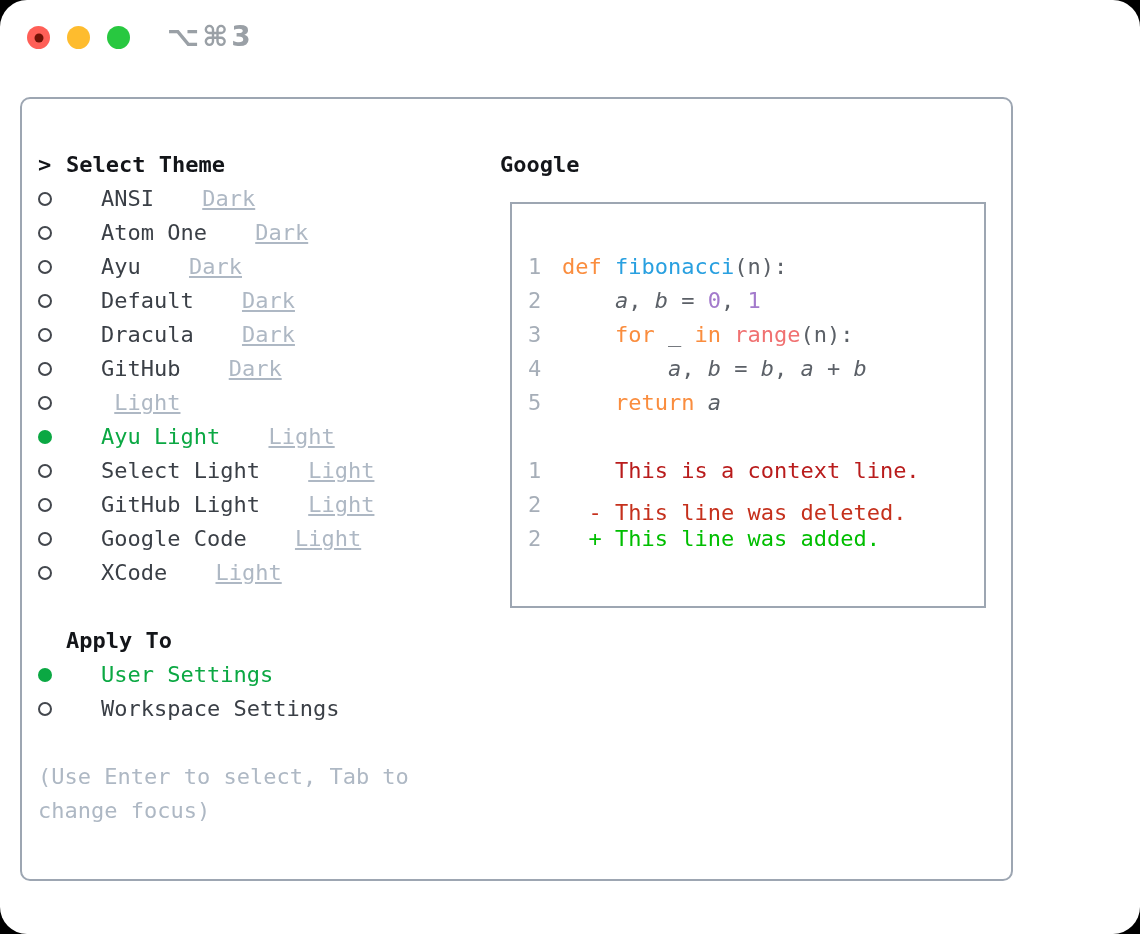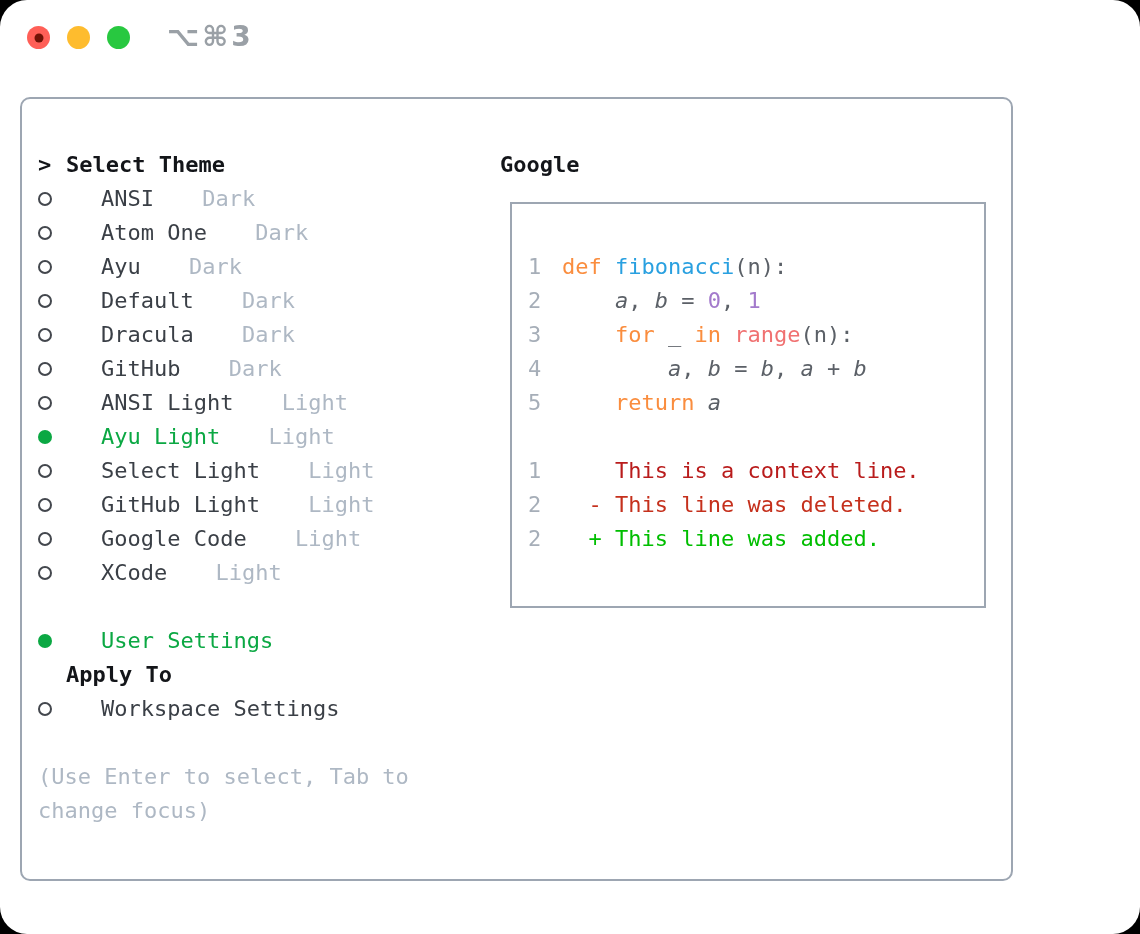--- a/index.html
+++ b/index.html
@@ -23,21 +23,21 @@
   
   .menu{position:absolute;left:16px;top:49px;width:430px;font-size:22px;}
   .row{display:flex;align-items:center;height:34px;white-space:pre;}
   .bullet{width:28px;flex:0 0 28px;display:flex;align-items:center;}
   .prompt{font-weight:bold;color:var(--heading);font-size:22px;line-height:34px;}
   .circle{width:14px;height:14px;border-radius:50%;border:2px solid var(--circle);display:inline-block;}
   .circle.sel{border:none;background:var(--green);}
   .hd{font-weight:bold;color:var(--heading);line-height:34px;}
   .item{color:var(--item);line-height:34px;margin-left:35px;}
   .item.sel{color:var(--green);}
-  .muted{color:var(--muted);line-height:34px;}
+  .muted{color:var(--muted);line-height:34px;text-decoration:underline;}
   .hint{width:424px;color:var(--hintc);font-size:22px;line-height:34px;white-space:normal;}
   
   .preview-title{position:absolute;left:478px;top:49px;height:34px;line-height:34px;
     font-size:22px;font-weight:bold;color:var(--heading);}
   .preview-box{position:absolute;left:488px;top:103px;width:476px;height:406px;border:2px solid var(--border);background:#fff;}
   .plines{position:absolute;left:16px;top:46px;}
   .pline{display:flex;height:34px;font-size:22px;line-height:34px;white-space:pre;}
   .gutter{width:14px;flex:0 0 14px;margin-right:20px;}
   .ptext{white-space:pre;}
   .itok{font-style:italic;}
@@ -60,42 +60,42 @@
 
   <div class="content-box">
     <div class="menu" id="menu">
         <div class="row"><span class="bullet"><span class="prompt">&gt;</span></span><span class="hd">Select Theme</span></div>
         <div class="row"><span class="bullet"><span class="circle"></span></span><span class="item">ANSI</span><span class="item"> </span><span class="muted">Dark</span></div>
         <div class="row"><span class="bullet"><span class="circle"></span></span><span class="item">Atom One</span><span class="item"> </span><span class="muted">Dark</span></div>
         <div class="row"><span class="bullet"><span class="circle"></span></span><span class="item">Ayu</span><span class="item"> </span><span class="muted">Dark</span></div>
         <div class="row"><span class="bullet"><span class="circle"></span></span><span class="item">Default</span><span class="item"> </span><span class="muted">Dark</span></div>
         <div class="row"><span class="bullet"><span class="circle"></span></span><span class="item">Dracula</span><span class="item"> </span><span class="muted">Dark</span></div>
         <div class="row"><span class="bullet"><span class="circle"></span></span><span class="item">GitHub</span><span class="item"> </span><span class="muted">Dark</span></div>
-        <div class="row"><span class="bullet"><span class="circle"></span></span><span class="item">ANSI Light</span><span class="item"> </span><span class="muted">Light</span></div>
+        <div class="row"><span class="bullet"><span class="circle"></span></span><span class="item"> </span><span class="muted">Light</span></div>
         <div class="row"><span class="bullet"><span class="circle sel"></span></span><span class="item sel">Ayu Light</span><span class="item sel"> </span><span class="muted">Light</span></div>
         <div class="row"><span class="bullet"><span class="circle"></span></span><span class="item">Select Light</span><span class="item"> </span><span class="muted">Light</span></div>
         <div class="row"><span class="bullet"><span class="circle"></span></span><span class="item">GitHub Light</span><span class="item"> </span><span class="muted">Light</span></div>
         <div class="row"><span class="bullet"><span class="circle"></span></span><span class="item">Google Code</span><span class="item"> </span><span class="muted">Light</span></div>
         <div class="row"><span class="bullet"><span class="circle"></span></span><span class="item">XCode</span><span class="item"> </span><span class="muted">Light</span></div>
         <div class="row"></div>
+        <div class="row"><span class="bullet"></span><span class="hd">Apply To</span></div>
         <div class="row"><span class="bullet"><span class="circle sel"></span></span><span class="item sel">User Settings</span></div>
-        <div class="row"><span class="bullet"></span><span class="hd">Apply To</span></div>
         <div class="row"><span class="bullet"><span class="circle"></span></span><span class="item">Workspace Settings</span></div>
         <div class="row"></div>
         <div class="hint">(Use Enter to select, Tab to change focus)</div>
       </div>
     <div class="preview-title">Google</div>
     <div class="preview-box">
       <div class="plines" id="plines">
           <div class="pline"><span class="gutter" style="color: rgb(166, 174, 184);">1</span><span class="ptext"><span style="color: rgb(250, 141, 62);">def</span><span style="color: rgb(91, 96, 103);"> </span><span style="color: rgb(41, 160, 224);">fibonacci</span><span style="color: rgb(91, 96, 103);">(</span><span style="color: rgb(91, 96, 103);">n</span><span style="color: rgb(91, 96, 103);">):</span></span></div>
           <div class="pline"><span class="gutter" style="color: rgb(166, 174, 184);">2</span><span class="ptext"><span style="color: rgb(91, 96, 103);">    </span><span class="itok" style="color: rgb(91, 96, 103);">a</span><span style="color: rgb(91, 96, 103);">, </span><span class="itok" style="color: rgb(91, 96, 103);">b</span><span style="color: rgb(91, 96, 103);"> = </span><span style="color: rgb(163, 122, 204);">0</span><span style="color: rgb(91, 96, 103);">, </span><span style="color: rgb(163, 122, 204);">1</span></span></div>
           <div class="pline"><span class="gutter" style="color: rgb(166, 174, 184);">3</span><span class="ptext"><span style="color: rgb(91, 96, 103);">    </span><span style="color: rgb(250, 141, 62);">for</span><span style="color: rgb(91, 96, 103);"> _ </span><span style="color: rgb(250, 141, 62);">in</span><span style="color: rgb(91, 96, 103);"> </span><span style="color: rgb(240, 113, 113);">range</span><span style="color: rgb(91, 96, 103);">(</span><span style="color: rgb(91, 96, 103);">n</span><span style="color: rgb(91, 96, 103);">):</span></span></div>
           <div class="pline"><span class="gutter" style="color: rgb(166, 174, 184);">4</span><span class="ptext"><span style="color: rgb(91, 96, 103);">        </span><span class="itok" style="color: rgb(91, 96, 103);">a</span><span style="color: rgb(91, 96, 103);">, </span><span class="itok" style="color: rgb(91, 96, 103);">b</span><span style="color: rgb(91, 96, 103);"> = </span><span class="itok" style="color: rgb(91, 96, 103);">b</span><span style="color: rgb(91, 96, 103);">, </span><span class="itok" style="color: rgb(91, 96, 103);">a</span><span style="color: rgb(91, 96, 103);"> + </span><span class="itok" style="color: rgb(91, 96, 103);">b</span></span></div>
           <div class="pline"><span class="gutter" style="color: rgb(166, 174, 184);">5</span><span class="ptext"><span style="color: rgb(91, 96, 103);">    </span><span style="color: rgb(250, 141, 62);">return</span><span style="color: rgb(91, 96, 103);"> </span><span class="itok" style="color: rgb(91, 96, 103);">a</span></span></div>
           <div class="pline"></div>
           <div class="pline"><span class="gutter" style="color: rgb(166, 174, 184);">1</span><span class="ptext" style="color: #b91c1c;">    This is a context line.</span></div>
-          <div class="pline"><span class="gutter" style="color: rgb(166, 174, 184);">2</span><span class="ptext" style="color: rgb(197, 48, 28);">  - This line was deleted.</span></div>
+          <div class="pline"><span class="gutter" style="color: rgb(166, 174, 184);">2</span><span class="ptext" style="color: rgb(197, 48, 28); margin-top: 8px;">  - This line was deleted.</span></div>
           <div class="pline"><span class="gutter" style="color: rgb(166, 174, 184);">2</span><span class="ptext" style="color: rgb(0, 190, 0);">  + This line was added.</span></div>
         </div>
     </div>
   </div>
 
 </div>
 
 </body></html>

